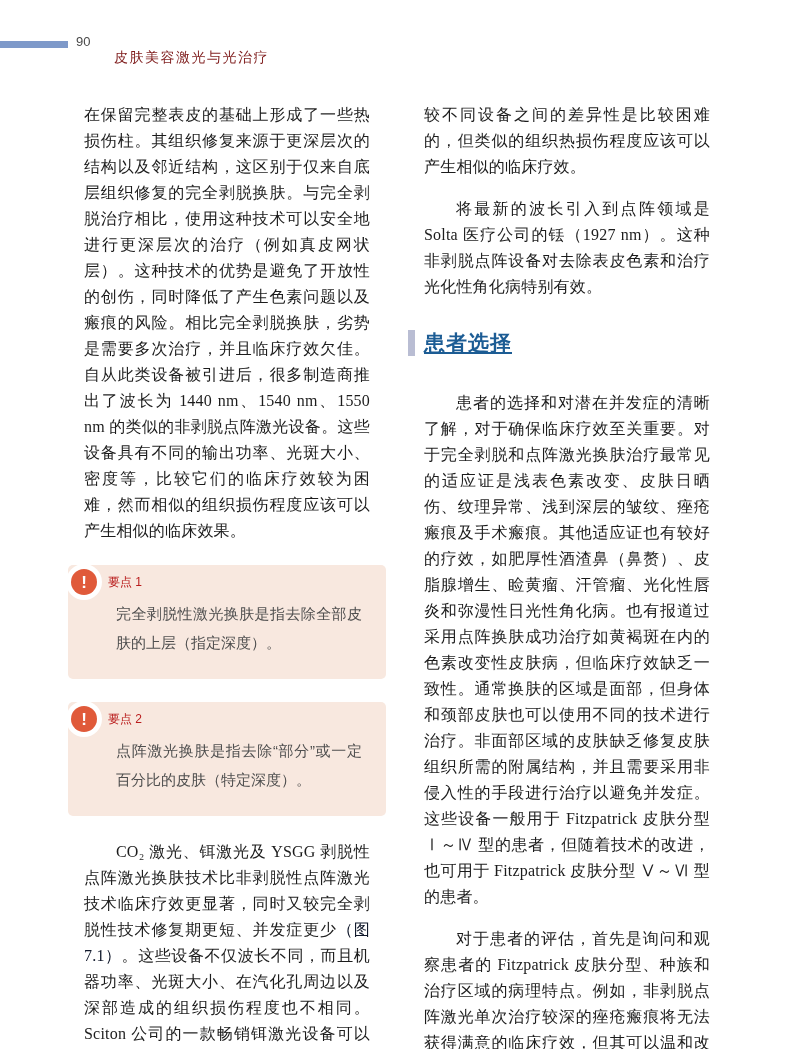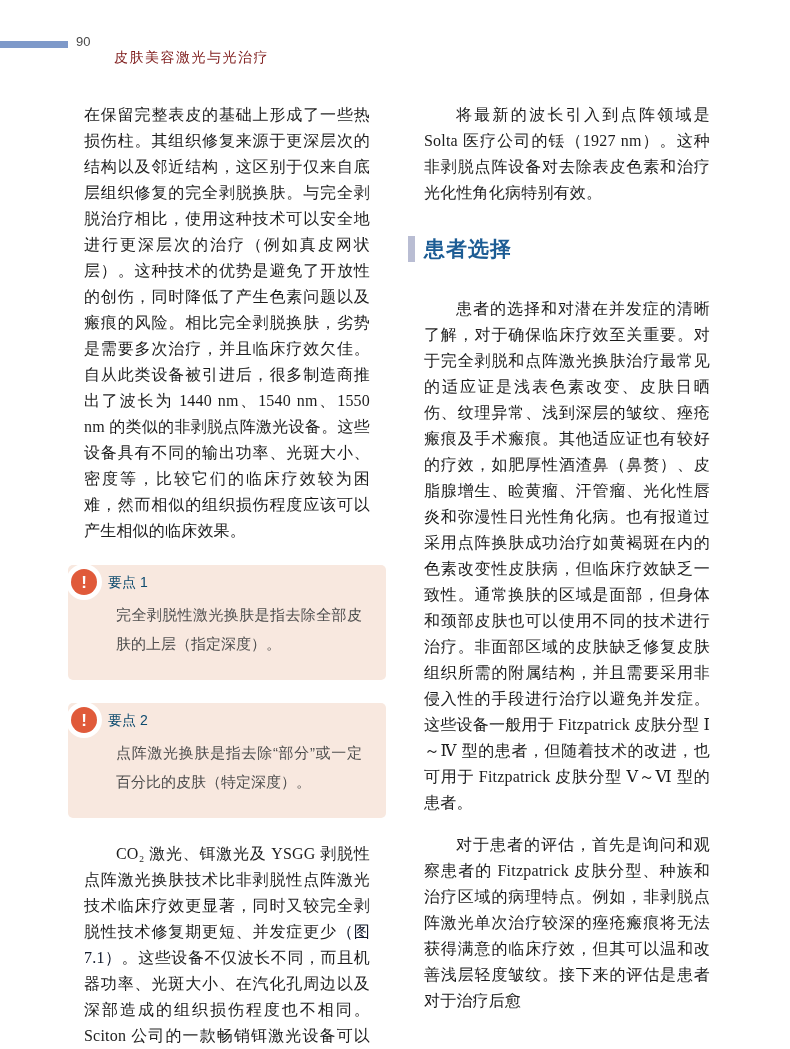--- a/index.html
+++ b/index.html
@@ -34,43 +34,43 @@
     width:658px;
     display:flex;gap:22px;
   }
   .col{width:318px;}
   .body-para{
     margin:16px;
     font-size:16px;line-height:26px;
     text-align:justify;
     letter-spacing:0.2px;
   }
-  .indent{text-indent:2em;}
+  .indent{text-indent:2em;font-family:Liberation Serif, serif;}
   .figref{color:#0f172a;}
   
   .callout{
     position:relative;
     margin:21px 0 23px 0;
     background:#f8e8df;
     border-radius:5px;
     padding:9px 16px 14px 40px;
     font-family:"Liberation Sans","DejaVu Sans",sans-serif;
   }
   .callout-icon{
     position:absolute;left:3px;top:4px;
     width:26px;height:26px;border-radius:50%;
     background:#e05a3a;
     box-shadow:0 0 0 5px #ffffff;
     color:#ffffff;
     display:flex;align-items:center;justify-content:center;
     font-weight:bold;font-size:17px;line-height:1;
   }
   .callout-title{
-    color:#0c4a6e;
-    font-size:14px;
+    color:#b91c1c;
+    font-size:12px;
     margin:0 0 7px 0;
   }
   .callout-body{
     margin:8px;
     color:#4f4f4f;
     font-size:15px;line-height:29px;
     text-align:justify;
   }
   
   .section-heading{
@@ -80,20 +80,21 @@
   .section-bar{
     width:7px;height:26px;
     background:#b9bdd3;
     margin-right:9px;
     flex:none;
   }
   .section-title{
     color:#1c5c94;
     font-size:21px;font-weight:bold;
     letter-spacing:1px;
+    text-decoration:underline;
   }
 </style>
 </head>
 <body>
 
 <div class="page">
 
   <div class="running-header">
     <div class="header-rule"></div>
     <span class="page-number">90</span>
@@ -114,20 +115,21 @@
       <div class="callout">
         <div class="callout-icon">!</div>
         <p class="callout-title">要点 2</p>
         <p class="callout-body">点阵激光换肤是指去除“部分”或一定百分比的皮肤（特定深度）。</p>
       </div>
 
       <p class="body-para indent"><span>CO₂ 激光、铒激光及 YSGG 剥脱性点阵激光换肤技术比非剥脱性点阵激光技术临床疗效更显著，同时又较完全剥脱性技术修复期更短、并发症更少</span><span class="figref">（图 7.1）</span><span>。这些设备不仅波长不同，而且机器功率、光斑大小、在汽化孔周边以及深部造成的组织损伤程度也不相同。Sciton 公司的一款畅销铒激光设备可以调控其组织损伤程度，甚至类似于完全剥脱设备。其他一些新型的 CO₂ 点阵激光可以允许有不同的热损伤区（Deka Medical），然而还有一些设备可以在一次单个光斑发射过程中同时进行浅层和较深层次的穿透（Syneron, Yokneum, Israel）。正如非剥脱点阵激光，由于不同设备的输出功率、光斑大小、能量密度、热损伤程度不同，故直接比</span></p>
     </div>
 
     <div class="col">
+      <p class="body-para">较不同设备之间的差异性是比较困难的，但类似的组织热损伤程度应该可以产生相似的临床疗效。</p>
       <p class="body-para indent">将最新的波长引入到点阵领域是 Solta 医疗公司的铥（1927 nm）。这种非剥脱点阵设备对去除表皮色素和治疗光化性角化病特别有效。</p>
 
       <div class="section-heading">
         <div class="section-bar"></div>
         <span class="section-title">患者选择</span>
       </div>
 
       <p class="body-para indent">患者的选择和对潜在并发症的清晰了解，对于确保临床疗效至关重要。对于完全剥脱和点阵激光换肤治疗最常见的适应证是浅表色素改变、皮肤日晒伤、纹理异常、浅到深层的皱纹、痤疮瘢痕及手术瘢痕。其他适应证也有较好的疗效，如肥厚性酒渣鼻（鼻赘）、皮脂腺增生、睑黄瘤、汗管瘤、光化性唇炎和弥漫性日光性角化病。也有报道过采用点阵换肤成功治疗如黄褐斑在内的色素改变性皮肤病，但临床疗效缺乏一致性。通常换肤的区域是面部，但身体和颈部皮肤也可以使用不同的技术进行治疗。非面部区域的皮肤缺乏修复皮肤组织所需的附属结构，并且需要采用非侵入性的手段进行治疗以避免并发症。这些设备一般用于 Fitzpatrick 皮肤分型 Ⅰ～Ⅳ 型的患者，但随着技术的改进，也可用于 Fitzpatrick 皮肤分型 Ⅴ～Ⅵ 型的患者。</p>
       <p class="body-para indent">对于患者的评估，首先是询问和观察患者的 Fitzpatrick 皮肤分型、种族和治疗区域的病理特点。例如，非剥脱点阵激光单次治疗较深的痤疮瘢痕将无法获得满意的临床疗效，但其可以温和改善浅层轻度皱纹。接下来的评估是患者对于治疗后愈</p>
     </div>

